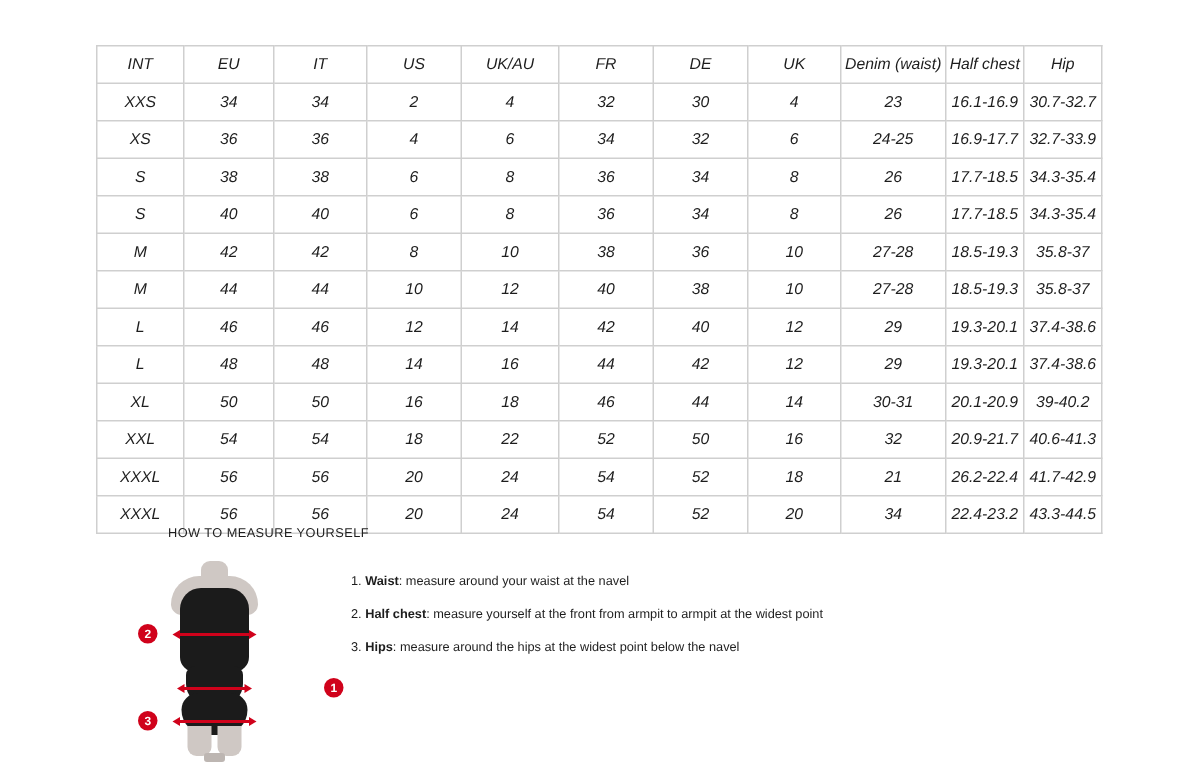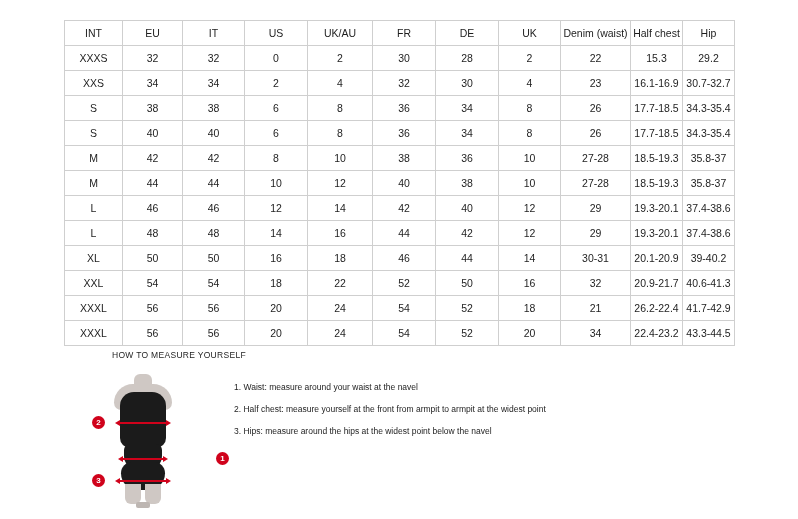--- a/index.html
+++ b/index.html
@@ -13,22 +13,23 @@
     font-family: "Liberation Sans", sans-serif;
     color: #222222;
     position: relative;
     overflow: hidden;
   }
 
   
   .table-wrap {
     position: absolute;
     left: 64px;
-    top: 20px;
+    top: 30px;
     width: 670px;
+    font-style: italic;
   }
   table.size-table {
     border-collapse: collapse;
     width: 670px;
     table-layout: fixed;
   }
   table.size-table th,
   table.size-table td {
     border: 1px solid #cfcfcf;
     height: 24px;
@@ -86,21 +87,21 @@
   .steps {
     margin-left: 10px;
     padding-top: 12px;
   }
   .step {
     font-size: 8.5px;
     color: #1d1d1d;
     margin-bottom: 12px;
     line-height: 1.2;
   }
-  .step b { font-weight: normal; }
+  .step b { font-weight: bold; }
 
   
   .torso {
     position: absolute;
     left: 48px;
     top: 4px;
     width: 62px;
     height: 128px;
   }
   .neck {
@@ -234,44 +235,44 @@
         <th>FR</th>
         <th>DE</th>
         <th>UK</th>
         <th>Denim (waist)</th>
         <th>Half chest</th>
         <th>Hip</th>
       </tr>
     </thead>
     <tbody>
       <tr>
-        <td>XXXS</td>
-        <td>32</td>
-        <td>32</td>
-        <td>0</td>
-        <td>2</td>
-        <td>30</td>
-        <td>28</td>
-        <td>2</td>
-        <td>22</td>
-        <td>15.3</td>
-        <td>29.2</td>
-      </tr>
-      <tr>
         <td>XXS</td>
         <td>34</td>
         <td>34</td>
         <td>2</td>
         <td>4</td>
         <td>32</td>
         <td>30</td>
         <td>4</td>
         <td>23</td>
         <td>16.1-16.9</td>
         <td>30.7-32.7</td>
+      </tr>
+      <tr>
+        <td>XS</td>
+        <td>36</td>
+        <td>36</td>
+        <td>4</td>
+        <td>6</td>
+        <td>34</td>
+        <td>32</td>
+        <td>6</td>
+        <td>24-25</td>
+        <td>16.9-17.7</td>
+        <td>32.7-33.9</td>
       </tr>
       <tr>
         <td>S</td>
         <td>38</td>
         <td>38</td>
         <td>6</td>
         <td>8</td>
         <td>36</td>
         <td>34</td>
         <td>8</td>

